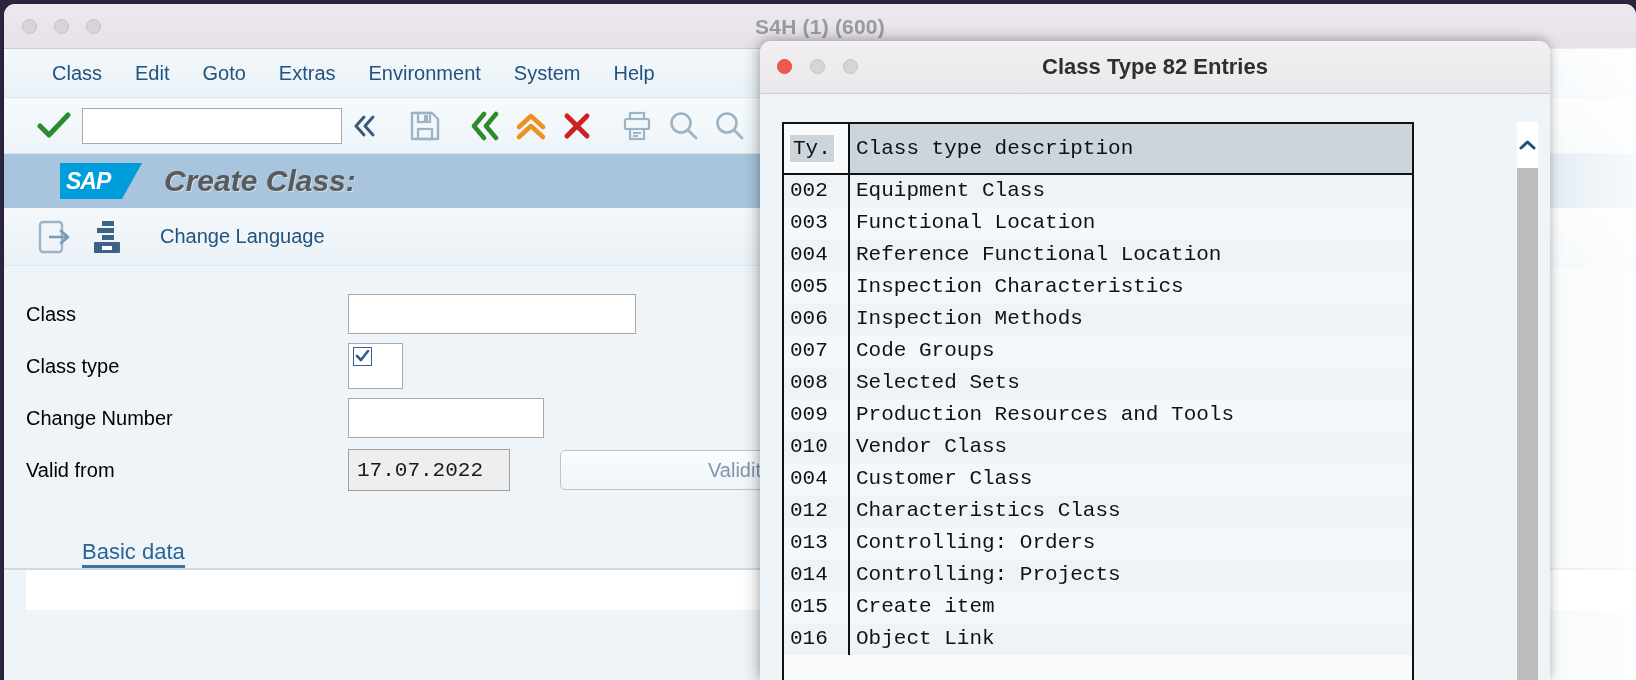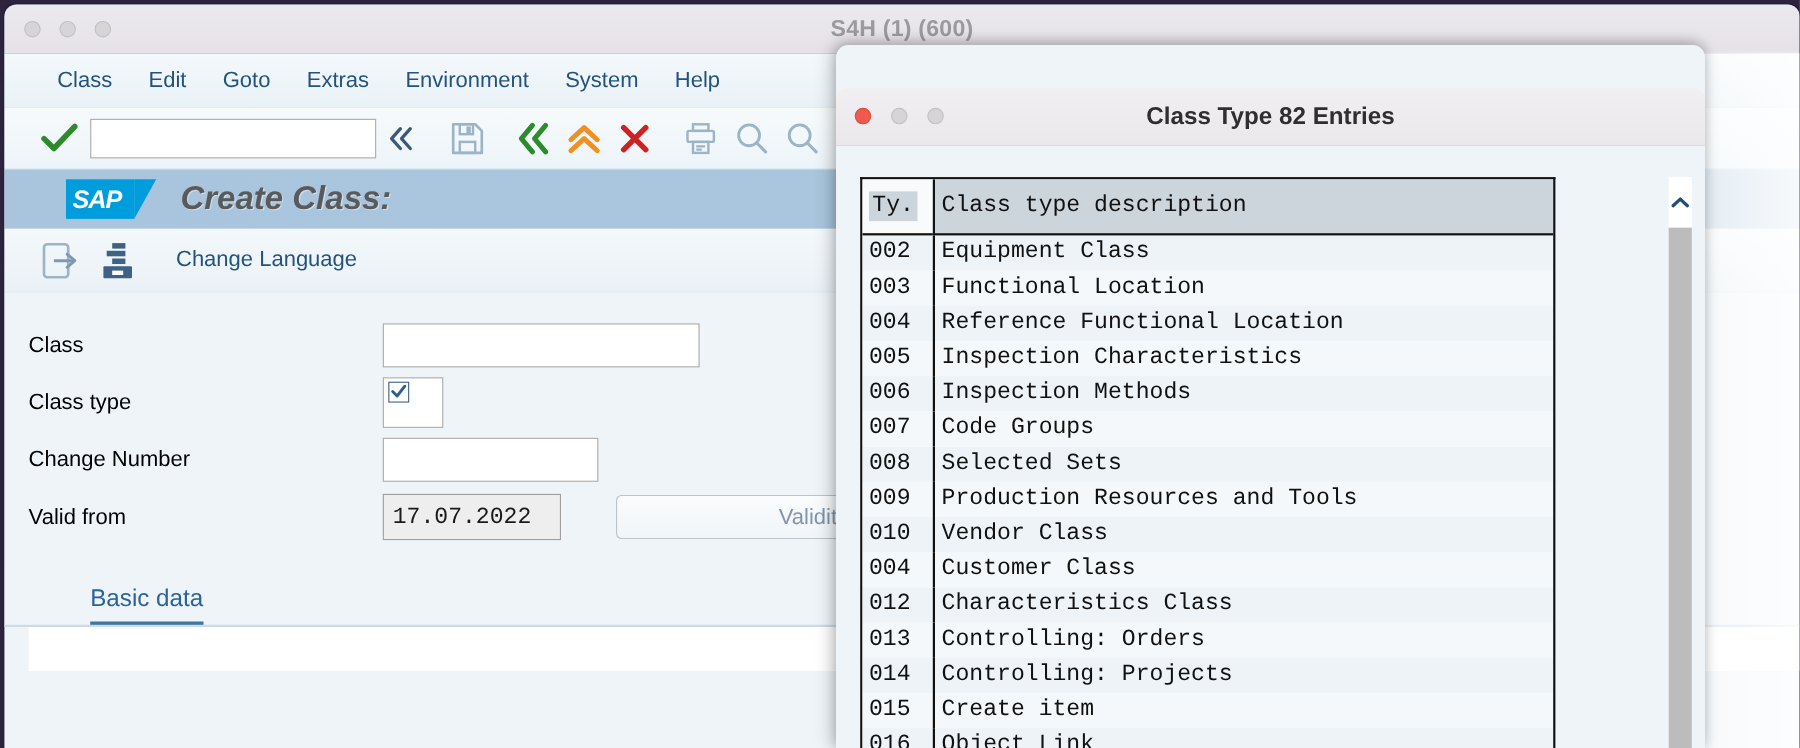--- a/index.html
+++ b/index.html
@@ -280,21 +280,21 @@
     padding-left: 78px;
     height: 54px;
     box-sizing: border-box;
     display: flex;
     align-items: flex-end;
     background: #eef4f8;
   }
   .tab {
     font-size: 22px;
     color: #2a6496;
-    padding-bottom: 8px;
+    padding-bottom: 0;
     border-bottom: 5px solid transparent;
     cursor: default;
   }
   .tab.active { border-bottom-color: #3f75a3; }
   .tab-rule {
     position: absolute;
     left: 0; right: 0; bottom: 0;
     height: 2px;
     background: #cddbe6;
   }
@@ -327,21 +327,20 @@
     box-shadow: -3px 0 16px rgba(0,0,0,0.22), 0 -2px 10px rgba(0,0,0,0.16);
     overflow: hidden;
   }
   .dlg-titlebar {
     position: relative;
     height: 52px;
     background: linear-gradient(to bottom, #f2eff2 0%, #ebe8ec 100%);
     border-bottom: 1px solid #cfcbd2;
     border-top-left-radius: 11px;
     border-top-right-radius: 11px;
-    margin-top: 39px;
   }
   .traffic.dlg { left: 17px; top: 18px; gap: 18px; }
   .dlg-title {
     position: absolute;
     left: 0; right: 0; top: 13px;
     text-align: center;
     font-size: 22px;
     font-weight: bold;
     color: #2f2f2f;
   }

